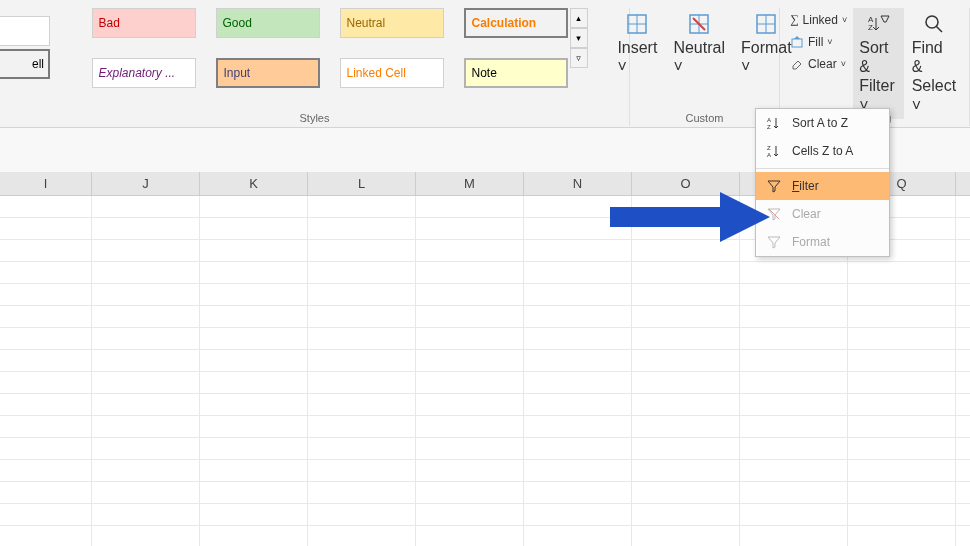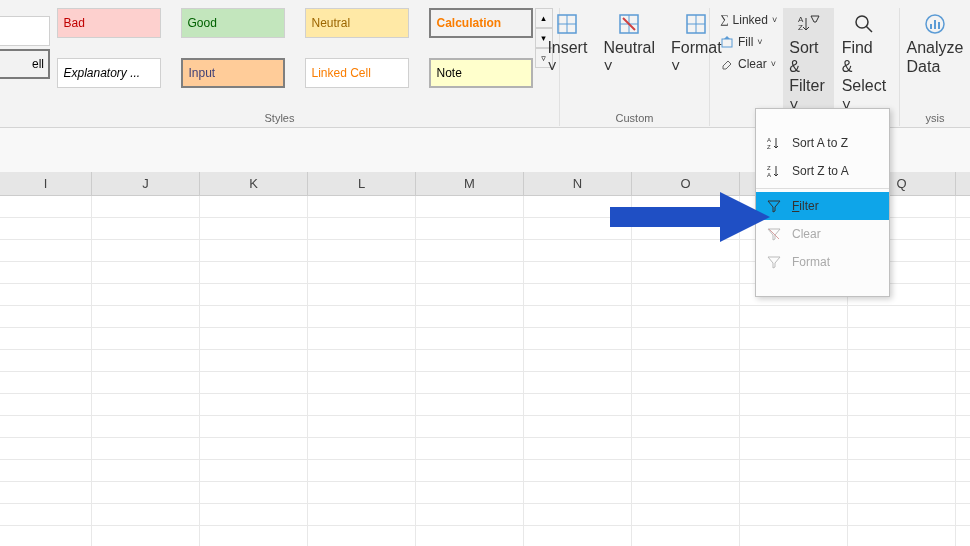--- a/index.html
+++ b/index.html
@@ -165,32 +165,32 @@
     }
     .dropdown-menu {
       position: absolute;
       top: 108px;
       left: 755px;
       width: 135px;
       background: #fcfcfc;
       border: 1px solid #c0c0c0;
       box-shadow: 2px 2px 6px rgba(0,0,0,0.2);
       z-index: 100;
-      padding: 20px 0;
+      padding: 0 0;
     }
     .menu-item {
       display: flex;
       align-items: center;
       gap: 10px;
       padding: 6px 10px;
       font-size: 12px;
       color: #333;
       cursor: pointer;
     }
-    .menu-item.highlighted { background: #0ea5e9; }
+    .menu-item.highlighted { background: #fdba74; }
     .menu-item.disabled { color: #aaa; cursor: default; }
     .menu-sep {
       height: 1px;
       background: #ddd;
       margin: 3px 0;
     }
     .menu-icon {
       width: 16px;
       height: 16px;
       display: flex;
@@ -214,21 +214,21 @@
     <div class="style-partial">
       <div style="background:#fff;"></div>
       <div style="background:#f2f2f2;color:#000;border:2px solid #7a7a7a;border-left:none;">ell</div>
     </div>
     <div style="display:flex;">
       <div class="styles-grid">
         <div class="style-cell" style="background:#fdd0ce;color:#c00000;">Bad</div>
         <div class="style-cell" style="background:#c3e6bd;color:#006100;">Good</div>
         <div class="style-cell" style="background:#ffe9a6;color:#9c6500;">Neutral</div>
         <div class="style-cell" style="background:#f2f2f2;color:#fa7d00;border:2px solid #7f7f7f;font-weight:600;">Calculation</div>
-        <div class="style-cell" style="color:#000000;font-style:italic;">Explanatory ...</div>
+        <div class="style-cell" style="color:#701a75;font-style:italic;">Explanatory ...</div>
         <div class="style-cell" style="background:#ffcc99;color:#3f3f76;border:2px solid #7f7f7f;">Input</div>
         <div class="style-cell" style="color:#fa7d00;">Linked Cell</div>
         <div class="style-cell" style="background:#ffffcc;border:2px solid #b2b2b2;">Note</div>
       </div>
       <div class="style-dropdown">
         <div>▴</div>
         <div>▾</div>
         <div>▿</div>
       </div>
     </div>
@@ -319,35 +319,20 @@
               <line x1="14" y1="14" x2="20" y2="20" stroke="#333" stroke-width="1.5"></line>
             </svg>
         </div>
         <div class="ribbon-btn-label" style="white-space:pre-line;"><span>Find &amp;
 Select</span> ˅</div>
       </div>
     </div>
     <div class="section-label">Editing</div>
   </div>
 
-  <div class="ribbon-section" style="width:70px; border-right:none;">
-    <div class="ribbon-btn">
-      <div class="ribbon-btn-icon">
-        <svg width="24" height="24" viewBox="0 0 24 24">
-            <circle cx="12" cy="12" r="9" fill="none" stroke="#5b9bd5" stroke-width="1.5"></circle>
-            <rect x="7" y="12" width="2" height="5" fill="#5b9bd5"></rect>
-            <rect x="11" y="8" width="2" height="9" fill="#5b9bd5"></rect>
-            <rect x="15" y="10" width="2" height="7" fill="#5b9bd5"></rect>
-          </svg>
-      </div>
-      <div class="ribbon-btn-label" style="white-space:pre-line;">Analyze
-Data</div>
-    </div>
-    <div class="section-label">ysis</div>
-  </div>
 
 </div>
 
 <div class="grid-area">
   <div class="col-headers" id="col-headers">
       <div class="col-header" style="width: 92px;">I</div>
       <div class="col-header" style="width: 108px;">J</div>
       <div class="col-header" style="width: 108px;">K</div>
       <div class="col-header" style="width: 108px;">L</div>
       <div class="col-header" style="width: 108px;">M</div>
@@ -548,21 +533,21 @@
     <span>Sort A to Z</span>
   </div>
   <div class="menu-item">
     <span class="menu-icon">
       <svg width="16" height="16" viewBox="0 0 16 16">
           <text x="1" y="7" font-size="6" fill="#333">Z</text>
           <text x="1" y="14" font-size="6" fill="#333">A</text>
           <path d="M10 3 L10 13 M8 11 L10 13 L12 11" stroke="#333" fill="none"></path>
         </svg>
     </span>
-    <span>Sort Z to A</span>
+    <span>Cells Z to A</span>
   </div>
   <div class="menu-sep"></div>
   <div class="menu-item highlighted">
     <span class="menu-icon">
       <svg width="16" height="16" viewBox="0 0 16 16">
           <path d="M2 3 L14 3 L9 9 L9 13 L7 14 L7 9 Z" fill="none" stroke="#333"></path>
         </svg>
     </span>
     <span><u>F</u>ilter</span>
   </div>

